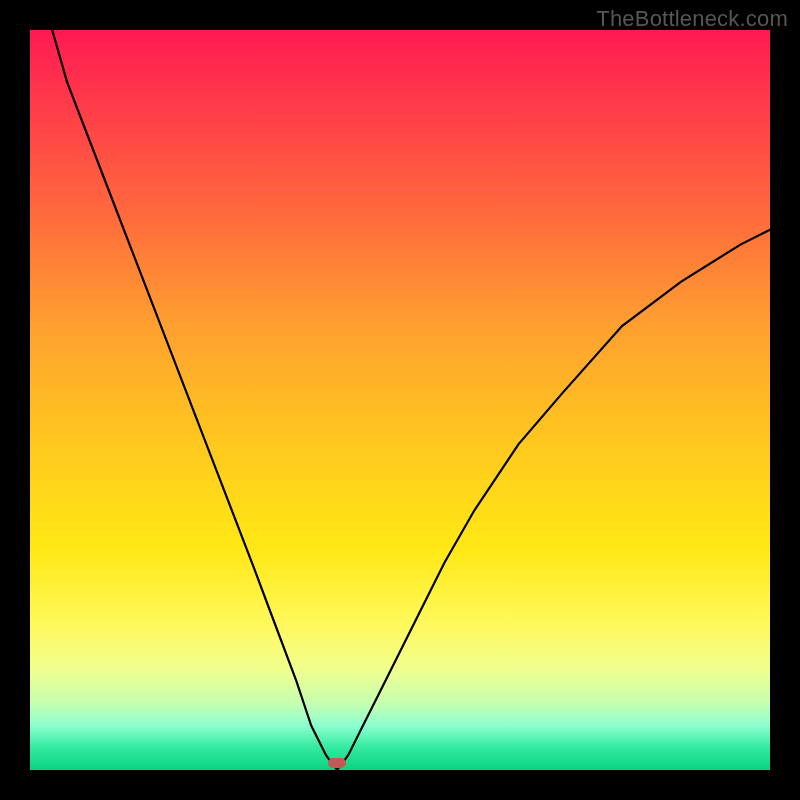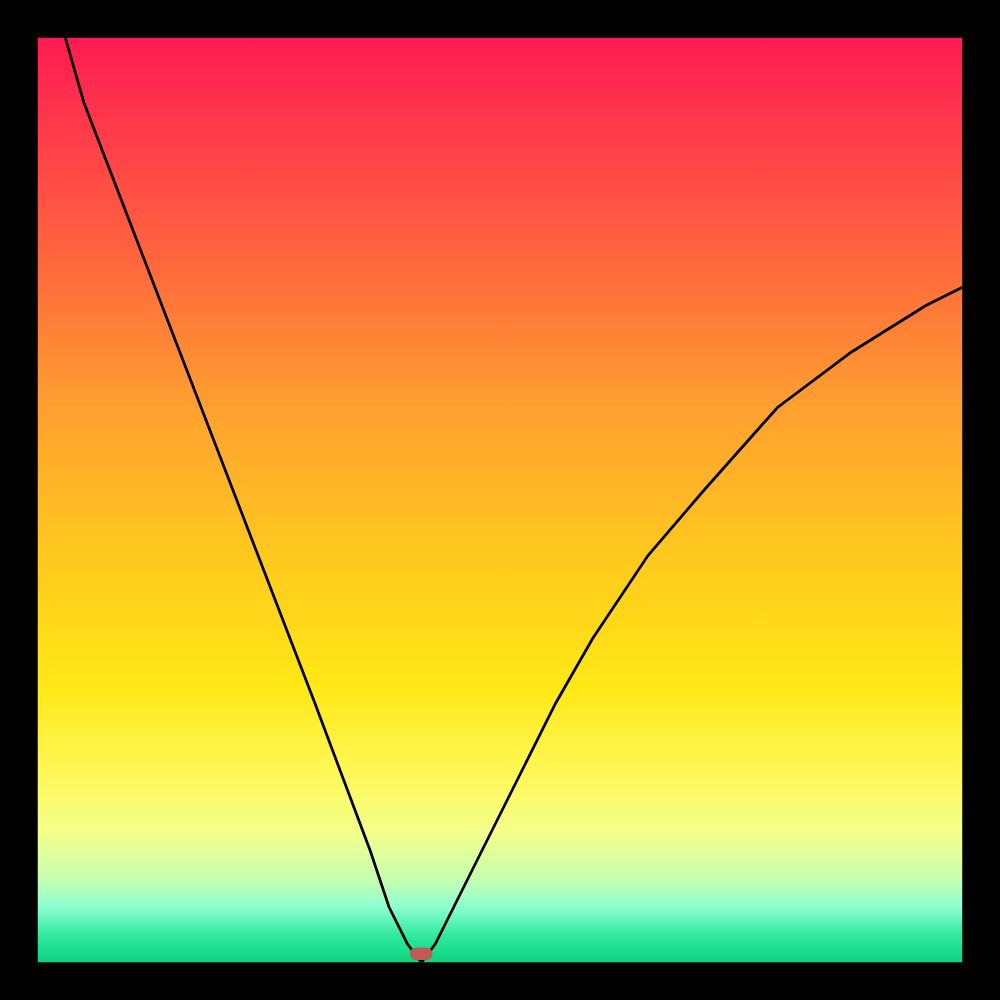--- a/index.html
+++ b/index.html
@@ -63,20 +63,21 @@
     font-size: 22px;
     font-weight: 500;
     letter-spacing: 0.2px;
     user-select: none;
   }
 </style>
 </head>
 <body>
 
 <div class="frame">
+  <div class="watermark">TheBottleneck.com</div>
   <div class="plot">
     <div class="gradient"></div>
     <svg class="curve" viewBox="0 0 740 740" preserveAspectRatio="none">
       <path id="curve-path" fill="none" stroke="#000" stroke-width="2.2" stroke-linecap="round" d="M22.2 0.0 L37.0 51.8 L74.0 148.0 L111.0 244.2 L148.0 340.4 L185.0 436.6 L222.0 532.8 L244.2 592.0 L266.4 651.2 L281.2 695.6 L296.0 725.2 L307.1 740.0 L318.2 725.2 L333.0 695.6 L355.2 651.2 L384.8 592.0 L414.4 532.8 L444.0 481.0 L488.4 414.4 L532.8 362.6 L592.0 296.0 L651.2 251.6 L710.4 214.6 L740.0 199.8"></path>
     </svg>
     <div id="marker" class="marker" style="left: 41.5%; top: 99%;"></div>
   </div>
 </div>
 
 </body></html>

